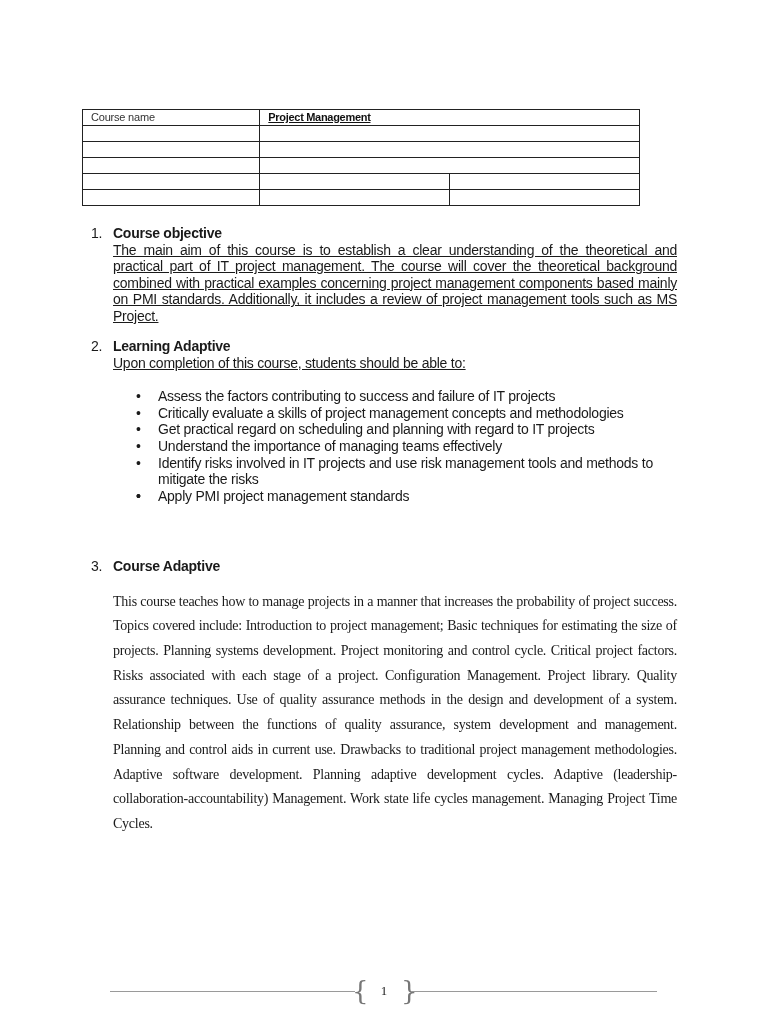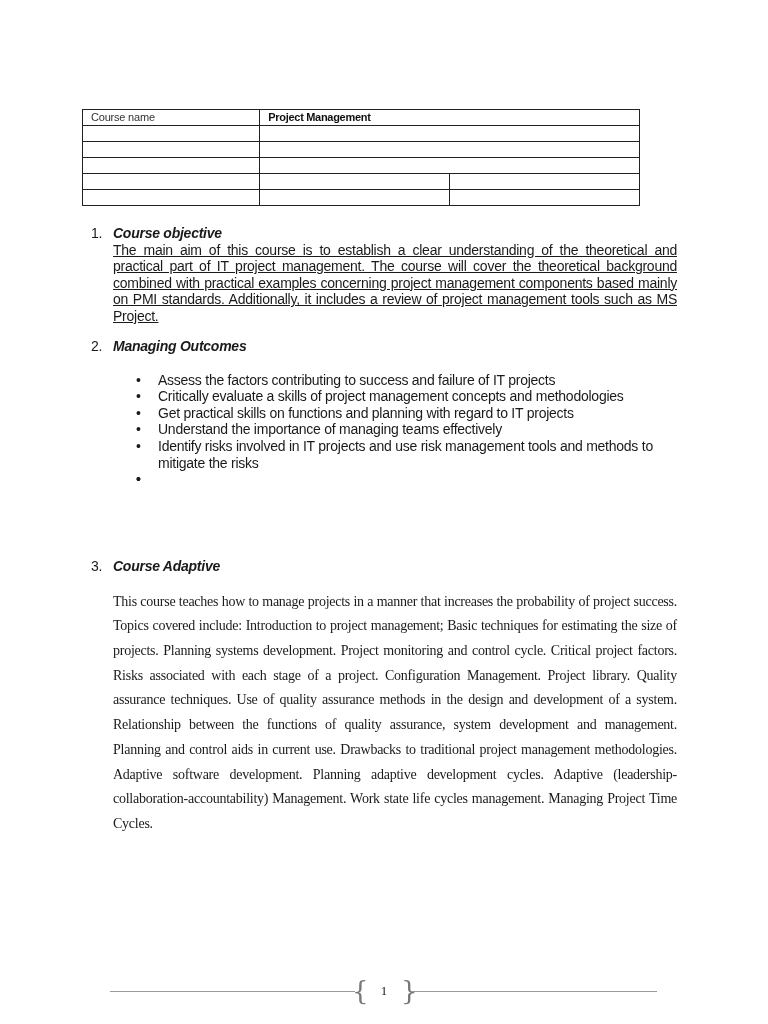--- a/index.html
+++ b/index.html
@@ -35,21 +35,21 @@
       border: 1px solid #222;
       height: 15px;
       padding: 0 8px;
       font-size: 11px;
       line-height: 15px;
       vertical-align: middle;
       white-space: nowrap;
       overflow: hidden;
     }
     .info-table td.label { color: #333; letter-spacing: -0.2px; }
-    .info-table td.value { font-weight: bold; color: #111; letter-spacing: -0.3px; }
+    .info-table td.value { font-weight: bold; color: #111; letter-spacing: -0.3px; text-decoration: underline; }
     .col1 { width: 177px; }
     .col2 { width: 189px; }
     .col3 { width: 190px; }
 
     
     .section {
       position: absolute;
       left: 91px;
       width: 600px;
       font-size: 14px;
@@ -59,21 +59,20 @@
     .section-head {
       display: flex;
       align-items: baseline;
     }
     .section-num {
       width: 22px;
       flex: 0 0 22px;
     }
     .section-title {
       font-weight: bold;
-      font-style: italic;
     }
     .section-body {
       margin-left: 22px;
       width: 564px;
       text-align: justify;
       text-decoration: underline;
     }
 
     .sec1 { top: 210px; }
     .sec2 { top: 323px; }
@@ -189,30 +188,31 @@
     <div class="section-head">
       <span class="section-num">1.</span>
       <span class="section-title">Course objective</span>
     </div>
     <div class="section-body">The main aim of this course is to establish a clear understanding of the theoretical and practical part of IT project management. The course will cover the theoretical background combined with practical examples concerning project management components based mainly on PMI standards. Additionally, it includes a review of project management tools such as MS Project.</div>
   </div>
 
   <div class="section sec2">
     <div class="section-head">
       <span class="section-num">2.</span>
-      <span class="section-title">Managing Outcomes</span>
+      <span class="section-title">Learning Adaptive</span>
     </div>
+    <div class="section-body">Upon completion of this course, students should be able to:</div>
     <ul class="outcomes">
       <li><span class="bullet">•</span><span>Assess the factors contributing to success and failure of IT projects</span></li>
       <li><span class="bullet">•</span><span>Critically evaluate a skills of project management concepts and methodologies</span></li>
-      <li><span class="bullet">•</span><span>Get practical skills on functions and planning with regard to IT projects</span></li>
+      <li><span class="bullet">•</span><span>Get practical regard on scheduling and planning with regard to IT projects</span></li>
       <li><span class="bullet">•</span><span>Understand the importance of managing teams effectively</span></li>
       <li><span class="bullet">•</span><span>Identify risks involved in IT projects and use risk management tools and methods to mitigate the risks</span></li>
       <li><span class="bullet">•</span></li>
-      <li><span class="bullet">•</span></li>
+      <li><span class="bullet">•</span><span>Apply PMI project management standards</span></li>
     </ul>
   </div>
 
   <div class="section sec3">
     <div class="section-head">
       <span class="section-num">3.</span>
       <span class="section-title">Course Adaptive</span>
     </div>
     <div class="content-para">This course teaches how to manage projects in a manner that increases the probability of project success. Topics covered include: Introduction to project management; Basic techniques for estimating the size of projects. Planning systems development. Project monitoring and control cycle. Critical project factors. Risks associated with each stage of a project. Configuration Management. Project library. Quality assurance techniques. Use of quality assurance methods in the design and development of a system. Relationship between the functions of quality assurance, system development and management. Planning and control aids in current use. Drawbacks to traditional project management methodologies. Adaptive software development. Planning adaptive development cycles. Adaptive (leadership-collaboration-accountability) Management. Work state life cycles management. Managing Project Time Cycles.</div>
   </div>

